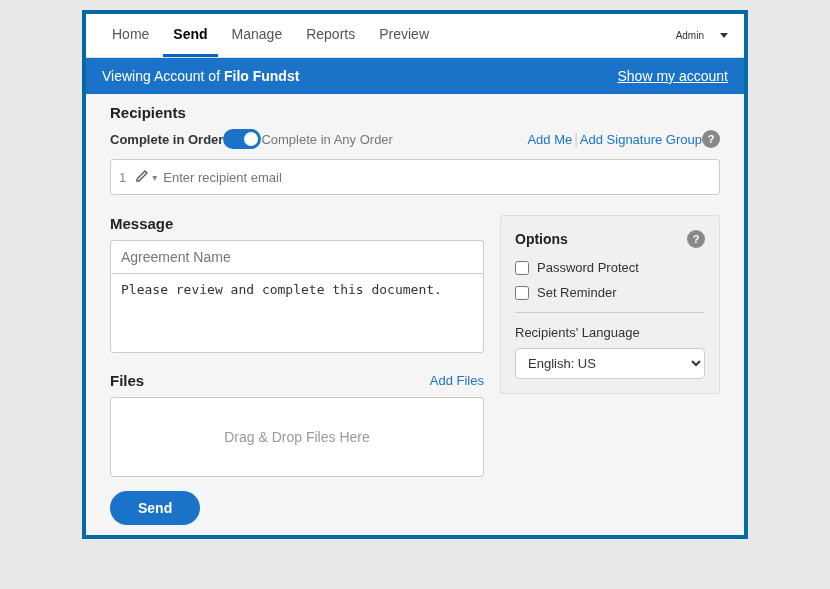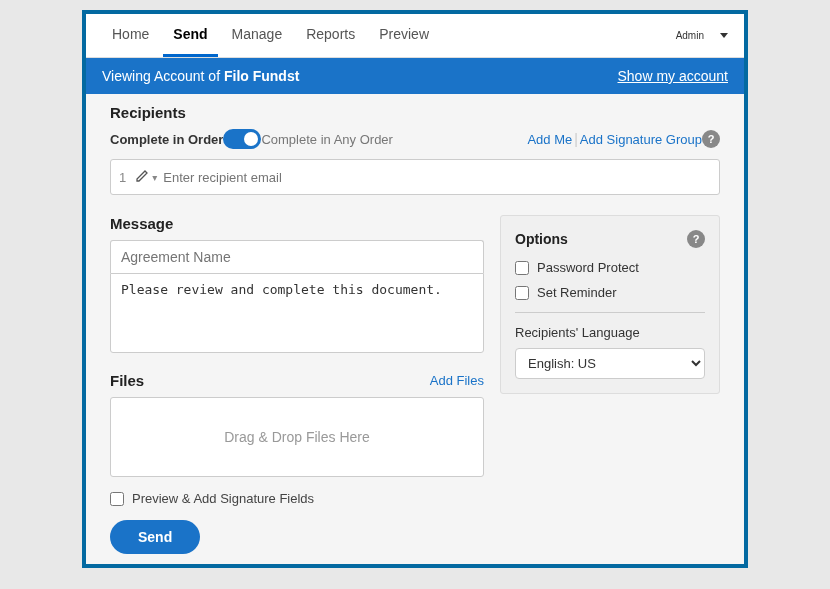--- a/index.html
+++ b/index.html
@@ -420,24 +420,20 @@
         
         <div class="files-header">
           <span class="section-title" style="margin-bottom:0">Files</span>
           <a class="add-link">Add Files</a>
         </div>
         <div class="files-drop-zone">
           <span>Drag &amp; Drop Files Here</span>
         </div>
 
         
-        <div class="preview-row">
-          <input type="checkbox" style="">
-          <span class="preview-label">Preview &amp; Add Signature Fields</span>
-        </div>
 
         
         <button class="send-btn">Send</button>
       </div>
 
       <div class="options-col">
         <div class="options-header">
           <span class="options-title">Options</span>
           <span class="options-help">?</span>
         </div>

